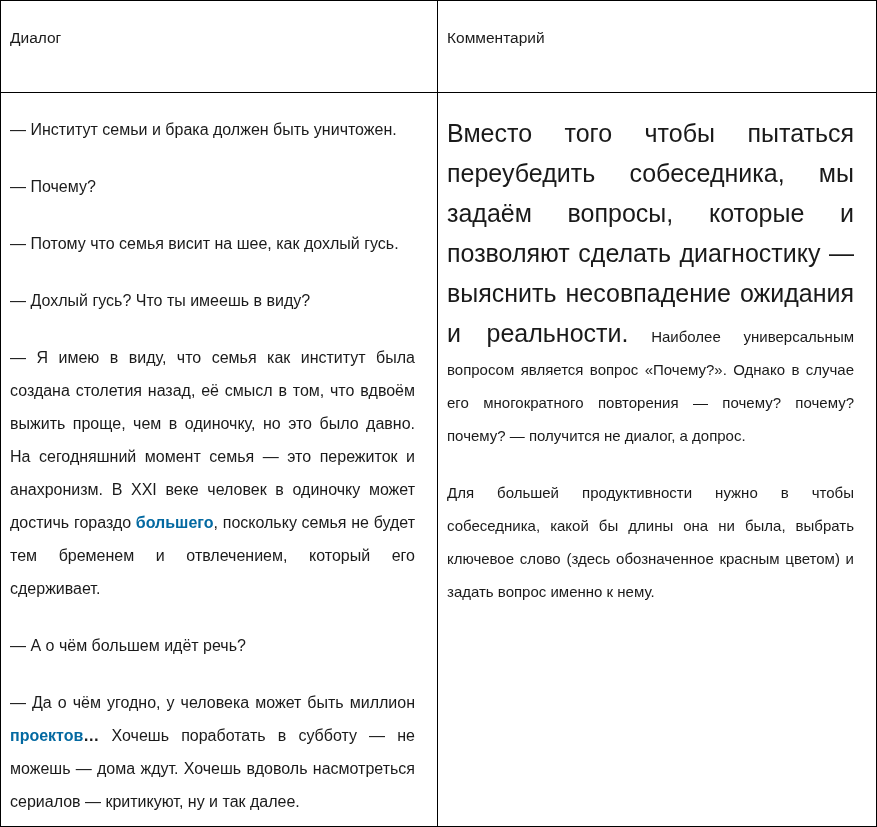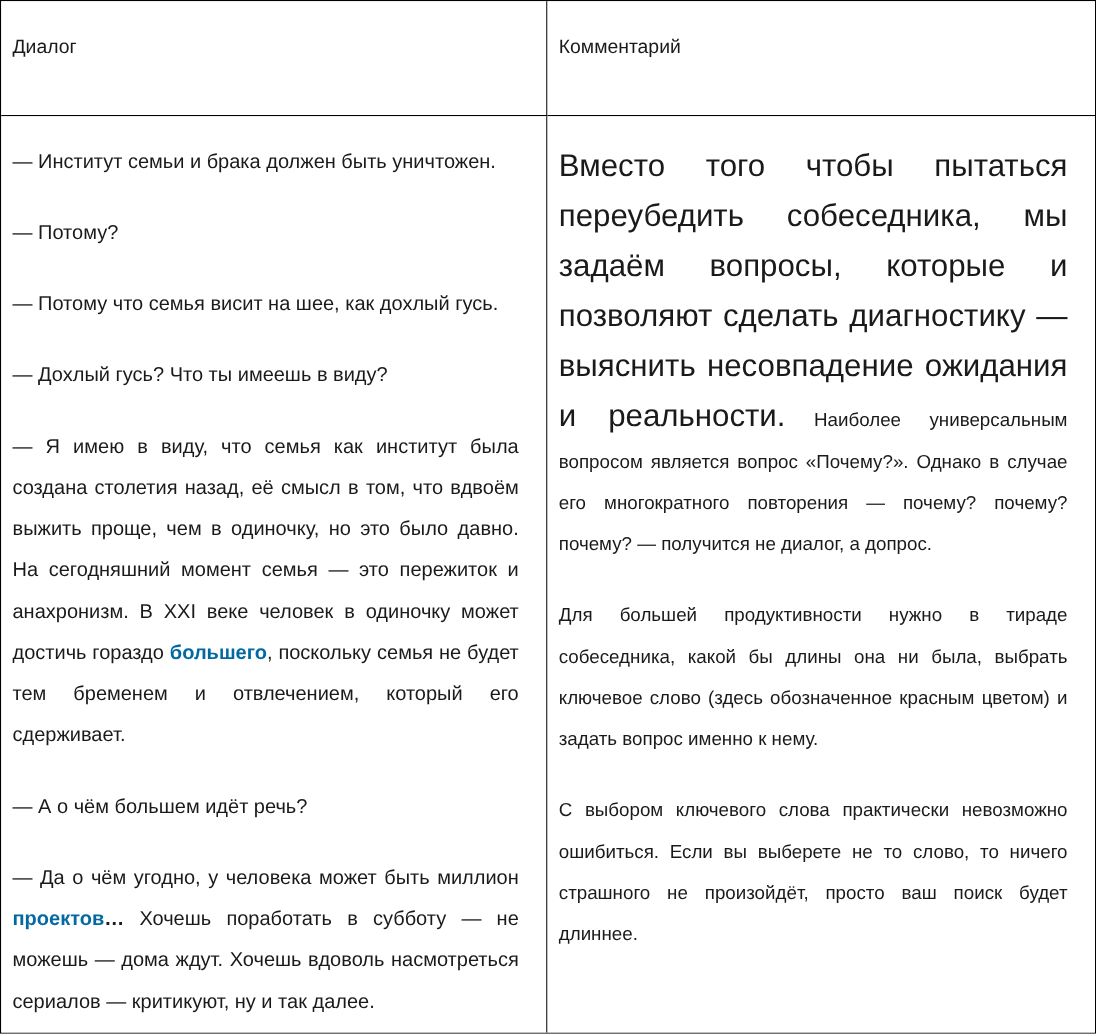--- a/index.html
+++ b/index.html
@@ -68,25 +68,24 @@
 
 <div class="doc-table">
   <div class="cell header left">
     <span>Диалог</span>
   </div>
   <div class="cell header right">
     <span>Комментарий</span>
   </div>
   <div class="cell body left dialog">
       <p><span>— Институт семьи и брака должен быть уничтожен.</span></p>
-      <p><span>— Потому?</span></p>
+      <p><span>— Почему?</span></p>
       <p><span>— Потому что семья висит на шее, как дохлый гусь.</span></p>
       <p><span>— Дохлый гусь? Что ты имеешь в виду?</span></p>
       <p><span>— Я имею в виду, что семья как институт была создана столетия назад, её смысл в том, что вдвоём выжить проще, чем в одиночку, но это было давно. На сегодняшний момент семья — это пережиток и анахронизм. В XXI веке человек в одиночку может достичь гораздо </span><span class="red-bold">большего</span><span>, поскольку семья не будет тем бременем и отвлечением, который его сдерживает.</span></p>
       <p><span>— А о чём большем идёт речь?</span></p>
       <p><span>— Да о чём угодно, у человека может быть миллион </span><span class="red-bold">проектов</span><span class="bold">…</span><span> Хочешь поработать в субботу — не можешь — дома ждут. Хочешь вдоволь насмотреться сериалов — критикуют, ну и так далее.</span></p>
     </div>
   <div class="cell body right comment">
       <p><span class="lead">Вместо того чтобы пытаться переубедить собеседника, мы задаём вопросы, которые и позволяют сделать диагностику — выяснить несовпадение ожидания и реальности.</span><span> Наиболее универсальным вопросом является вопрос «Почему?». Однако в случае его многократного повторения — почему? почему? почему? — получится не диалог, а допрос.</span></p>
-      <p><span>Для большей продуктивности нужно в тираде собеседника, какой бы длины она ни была, выбрать ключевое слово (здесь обозначенное красным цветом) и задать вопрос именно к нему.</span></p>
-      <p><span>С выбором ключевого слова практически невозможно ошибиться. Если вы выберете не то слово, то ничего страшного не произойдёт, просто ваш поиск будет длиннее.</span></p>
+      <p><span>Для большей продуктивности нужно в чтобы собеседника, какой бы длины она ни была, выбрать ключевое слово (здесь обозначенное красным цветом) и задать вопрос именно к нему.</span></p>
     </div>
 </div>
 
 </body></html>

